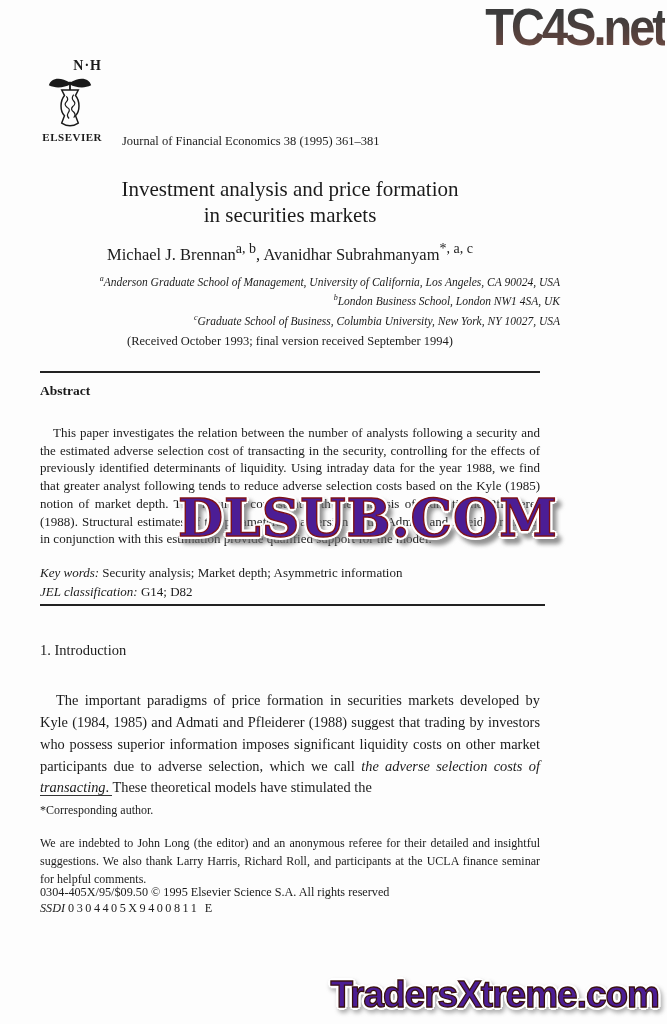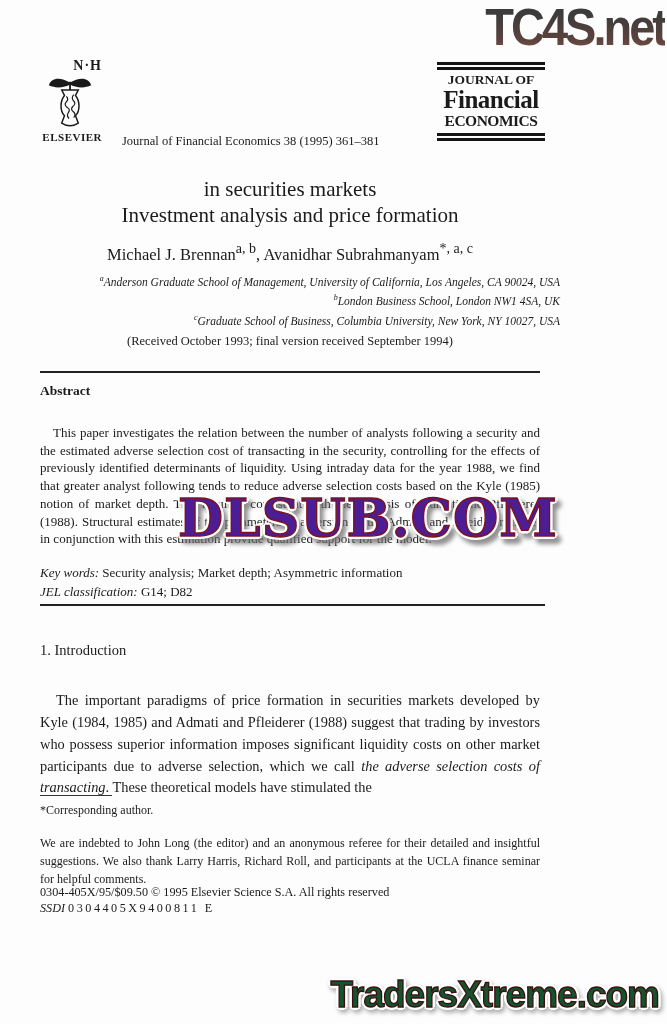--- a/index.html
+++ b/index.html
@@ -23,21 +23,21 @@
     font-size:52px; letter-spacing:1px; color:#4c1d95;
     -webkit-text-stroke:1.4px #7e1218;
     text-shadow:
       -3px 0 0 #fff, 3px 0 0 #fff, 0 -3px 0 #fff, 0 3px 0 #fff,
       -2px -2px 0 #fff, 2px -2px 0 #fff, -2px 2px 0 #fff, 2px 2px 0 #fff;
     filter:drop-shadow(4px 5px 2px rgba(110,110,110,0.75));
   }
   .wm-traders{
     position:absolute; top:974px; right:8px;
     font-family:"Liberation Sans", sans-serif; font-weight:bold;
-    font-size:37px; letter-spacing:-1px; color:#14532d;
+    font-size:37px; letter-spacing:-1px; color:#4c1d95;
     -webkit-text-stroke:1.3px #38100f;
     text-shadow:
       -3px 0 0 #fff, 3px 0 0 #fff, 0 -3px 0 #fff, 0 3px 0 #fff,
       -2px -2px 0 #fff, 2px -2px 0 #fff, -2px 2px 0 #fff, 2px 2px 0 #fff;
     filter:drop-shadow(2px 3px 2px rgba(60,60,60,0.4));
   }
   
   .elsevier{position:absolute; top:60px; left:38px; width:64px; text-align:right;}
   .elsevier .nh{font-size:14px; font-weight:bold; letter-spacing:1px; line-height:12px;}
   .elsevier svg{display:block; margin:1px auto 2px auto;}
@@ -95,37 +95,24 @@
       <line x1="25" y1="8" x2="25" y2="17" stroke="#1a1a1a" stroke-width="2"></line>
       <path d="M16 17 H34 L31 23 C36 29,36 40,31 45 L34 53 C28 57,22 57,16 53 L19 45 C14 40,14 29,19 23 Z" fill="none" stroke="#1a1a1a" stroke-width="1.6"></path>
       <path d="M21 24 q3 3 0 6 q-3 3 1 6 q4 2 1 6 q-2 3 1 6" fill="none" stroke="#1a1a1a" stroke-width="1.3"></path>
       <path d="M29 22 q-3 4 0 7 q3 3 -1 6 q-3 3 1 6 q3 3 0 6" fill="none" stroke="#1a1a1a" stroke-width="1.3"></path>
     </svg>
     <div class="els-label">ELSEVIER</div>
   </div>
 
   <div class="citation">Journal of Financial Economics 38 (1995) 361–381</div>
 
-  <div class="jfe">
-    <div class="bars">
-        <div class="bar"></div>
-        <div class="bar"></div>
-      </div>
-    <div class="l1">JOURNAL OF</div>
-    <div class="l2">Financial</div>
-    <div class="l3">ECONOMICS</div>
-    <div class="bars">
-        <div class="bar"></div>
-        <div class="bar"></div>
-      </div>
-  </div>
 
   <div class="title">
+    <div>Investment analysis and price formation</div>
     <div>in securities markets</div>
-    <div>Investment analysis and price formation</div>
   </div>
 
   <div class="authors"><span>Michael J. Brennan</span><sup>a, b</sup><span>, </span><span>Avanidhar Subrahmanyam</span><sup>*, a, c</sup></div>
 
   <div class="affils">
     <div><sup>a</sup><span>Anderson Graduate School of Management, University of California, Los Angeles, CA 90024, USA</span></div>
     <div><sup>b</sup><span>London Business School, London NW1 4SA, UK</span></div>
     <div><sup>c</sup><span>Graduate School of Business, Columbia University, New York, NY 10027, USA</span></div>
   </div>
 

